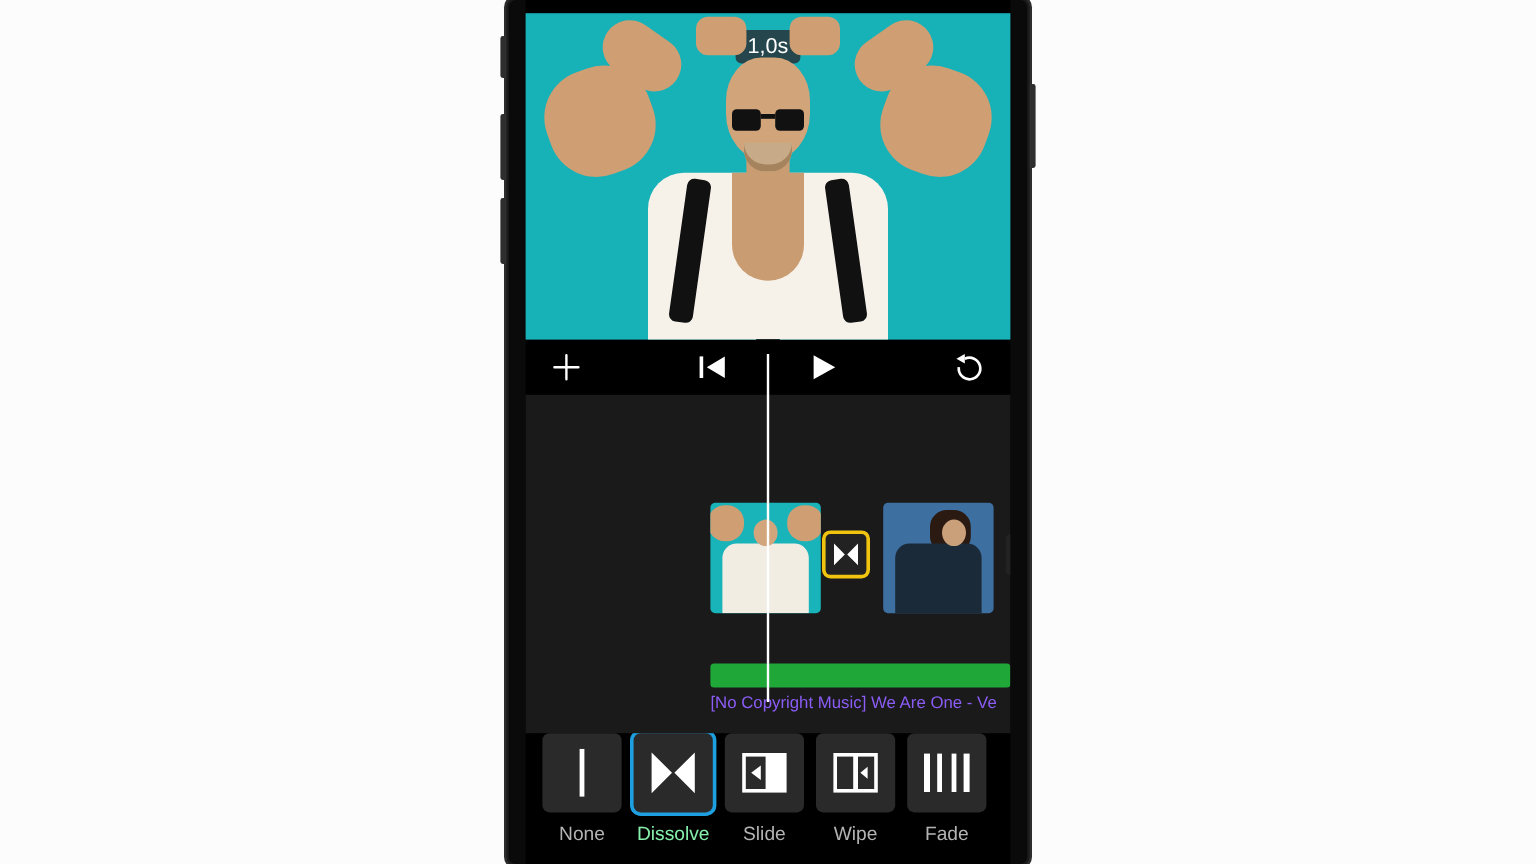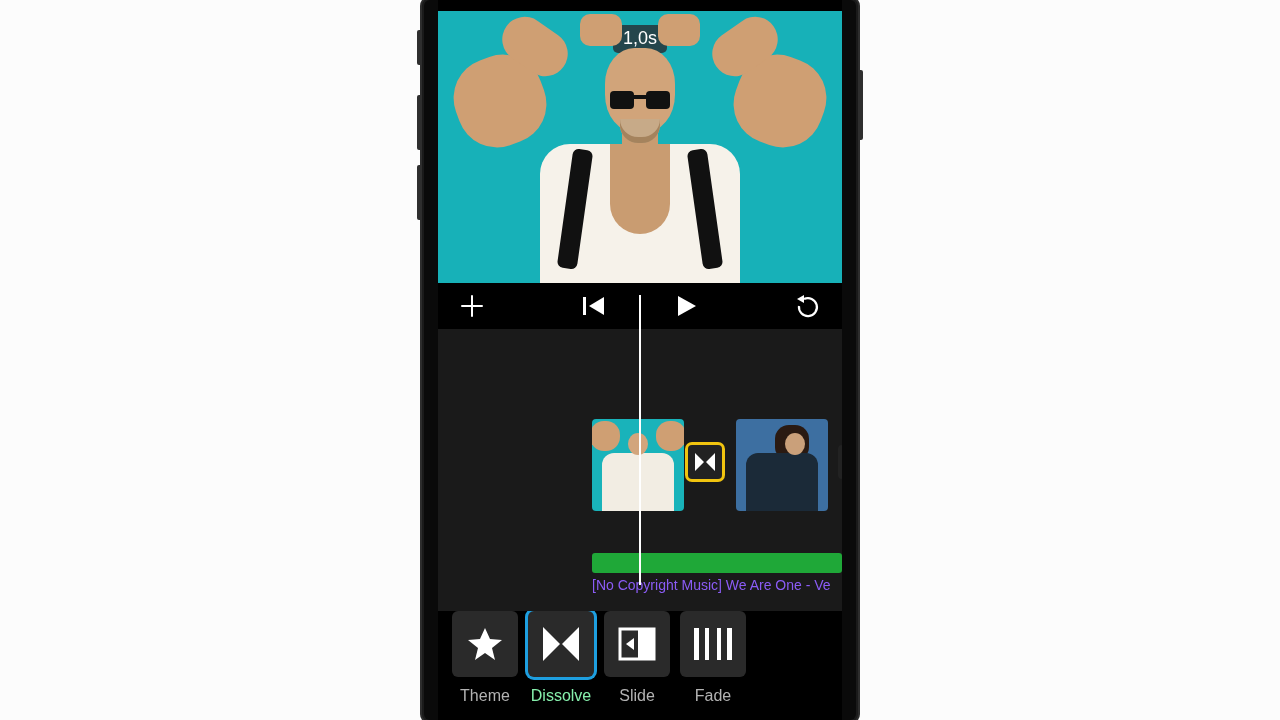--- a/index.html
+++ b/index.html
@@ -294,29 +294,29 @@
             <path d="M1 1 L10 10 L1 19 Z M21 1 L12 10 L21 19 Z" fill="#9a9a9a"></path>
           </svg>
       </div>
 
       <div class="audio-track"></div>
       <div class="audio-label">[No Copyright Music] We Are One - Ve</div>
     </div>
 
     <div class="picker">
 
-
       <div class="opt">
         <div class="tile">
-            <svg width="36" height="34" viewBox="0 0 36 34">
-              <path d="M18 1 L23 12 L35 13 L25 21 L28 33 L18 26 L8 33 L11 21 L1 13 L13 12 Z" fill="#fff"></path>
-            </svg>
-          </div>
-        <div class="lbl">Theme</div>
-      </div>
+            <svg width="8" height="40">
+              <rect x="2" y="0" width="4" height="40" fill="#fff"></rect>
+            </svg>
+          </div>
+        <div class="lbl">None</div>
+      </div>
+
 
       <div class="opt sel">
         <div class="tile">
             <svg width="40" height="38" viewBox="0 0 40 38">
               <path d="M2 2 L19 19 L2 36 Z M38 2 L21 19 L38 36 Z" fill="#fff"></path>
             </svg>
           </div>
         <div class="lbl">Dissolve</div>
       </div>
 
@@ -324,20 +324,30 @@
         <div class="tile">
             <svg width="38" height="38" viewBox="0 0 38 38">
               <rect x="2" y="4" width="34" height="30" fill="none" stroke="#fff" stroke-width="3"></rect>
               <rect x="20" y="4" width="16" height="30" fill="#fff"></rect>
               <path d="M8 19 L16 13 L16 25 Z" fill="#fff"></path>
             </svg>
           </div>
         <div class="lbl">Slide</div>
       </div>
 
+      <div class="opt">
+        <div class="tile">
+            <svg width="38" height="38" viewBox="0 0 38 38">
+              <rect x="2" y="4" width="34" height="30" fill="none" stroke="#fff" stroke-width="3"></rect>
+              <rect x="17" y="4" width="4" height="30" fill="#fff"></rect>
+              <path d="M23 19 L29 14 L29 24 Z" fill="#fff"></path>
+            </svg>
+          </div>
+        <div class="lbl">Wipe</div>
+      </div>
 
       <div class="opt">
         <div class="tile">
             <svg width="44" height="38" viewBox="0 0 44 38">
               <rect x="3" y="3" width="5" height="32" fill="#fff"></rect>
               <rect x="14" y="3" width="4" height="32" fill="#fff"></rect>
               <rect x="26" y="3" width="4" height="32" fill="#fff"></rect>
               <rect x="36" y="3" width="5" height="32" fill="#fff"></rect>
             </svg>
           </div>

